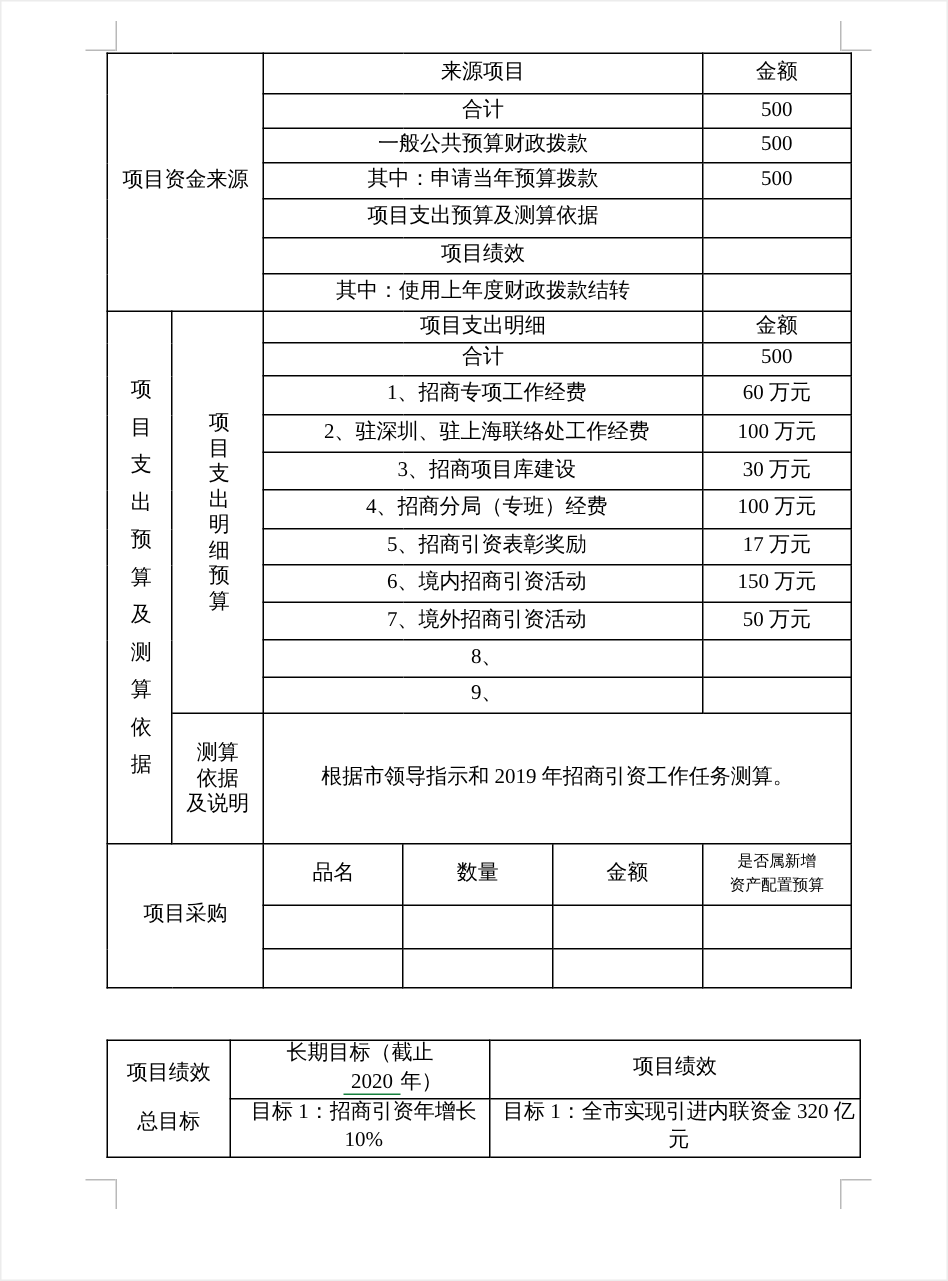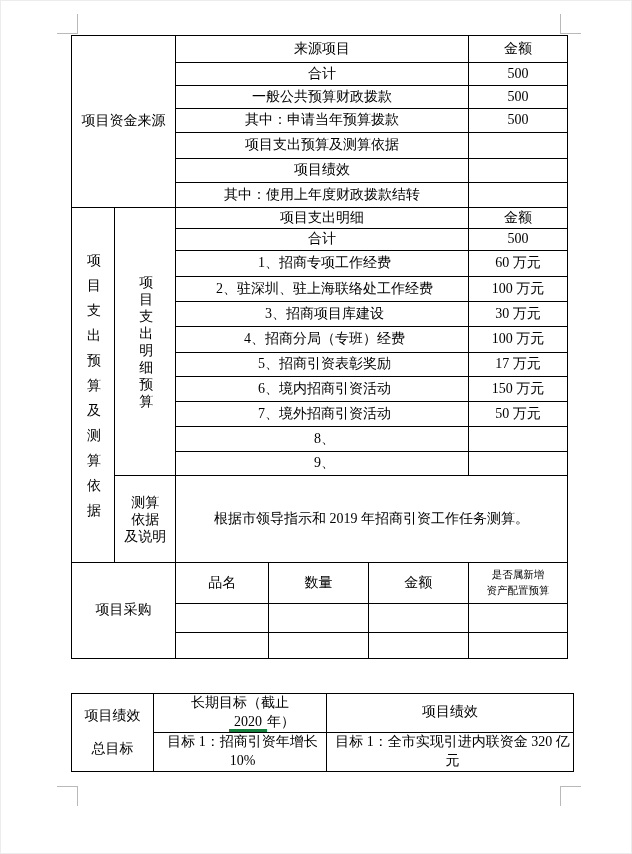--- a/index.html
+++ b/index.html
@@ -37,21 +37,21 @@
   tr.h27{height:27px;} tr.h29{height:29px;} tr.h33{height:33px;}
   tr.h34{height:34px;} tr.h41{height:41px;} tr.h87{height:87px;}
 
   td.l{text-align:center;padding-left:5px;}
   .vtext{width:0.85em;margin:0 auto;word-break:break-all;text-align:center;}
   .v1{line-height:25px;}
   .v2{line-height:17px;}
   td.basis-label{white-space:pre-line;line-height:17px;}
   td.asset-head{white-space:pre-line;line-height:16px;font-size:10.5px;}
   td.perf-label{white-space:pre-line;line-height:33px;}
-  .u{border-bottom:3px solid #15803d;padding:0 5px;margin-left:44px;}
+  .u{border-bottom:1px solid #15803d;padding:0 5px;margin-left:44px;}
 </style>
 </head>
 <body>
 
 <div class="page-edge"></div>
 
 <div class="mark m-tl-v"></div>
 <div class="mark m-tl-h"></div>
 <div class="mark m-tr-v"></div>
 <div class="mark m-tr-h"></div>

